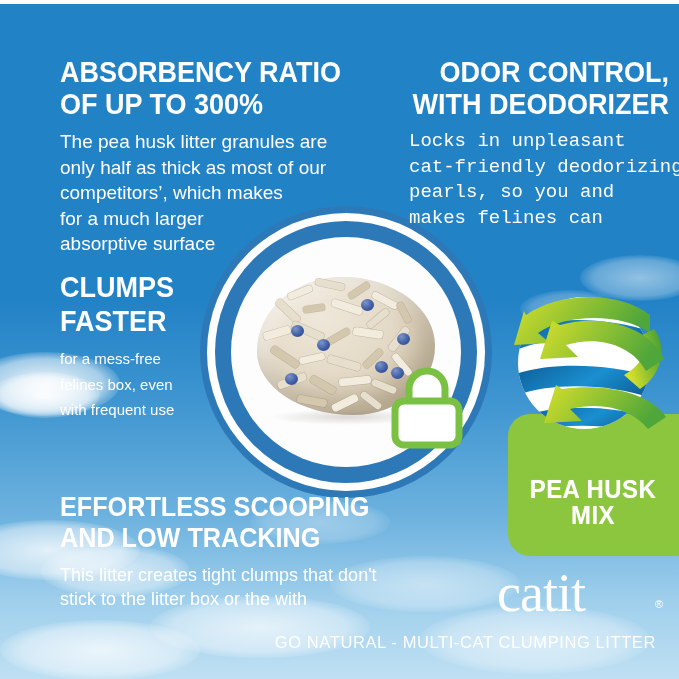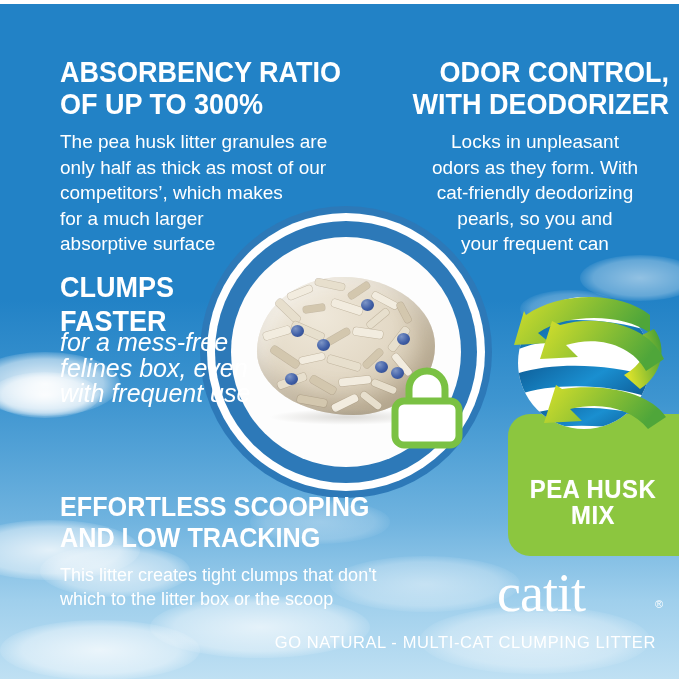--- a/index.html
+++ b/index.html
@@ -111,25 +111,25 @@
   .body .ln{display:block;white-space:nowrap;}
 
   
   #b1-h{left:60px;top:56px;font-size:30px;line-height:32px;transform:scaleX(.90);}
   #b1-b{left:60px;top:129px;font-size:19px;line-height:25.5px;}
 
   
   #b2-h{left:669px;top:56px;font-size:30px;line-height:32px;transform:scaleX(.90) translateX(-100%);text-align:right;}
   #b2-h .ln{text-align:right;}
   #b2-b{left:409px;top:129px;width:252px;font-size:19px;line-height:25.5px;text-align:right;}
-  #b2-b .ln{text-align:center;}
+  #b2-b .ln{text-align:left;font-family:Liberation Mono, monospace;}
 
   
   #b3-h{left:60px;top:270px;font-size:30px;line-height:34px;transform:scaleX(.90);}
-  #b3-b{left:60px;top:330px;font-size:25px;line-height:25.5px;font-style:italic;}
+  #b3-b{left:60px;top:346px;font-size:15px;line-height:25.5px;}
 
   
   #b4-h{left:60px;top:491px;font-size:28px;line-height:31px;transform:scaleX(.90);}
   #b4-b{left:60px;top:563px;font-size:18px;line-height:24px;}
 
   
   .catit{
     position:absolute;left:497px;top:566px;width:166px;height:52px;
     color:#ffffff;
   }
@@ -278,43 +278,42 @@
     <span class="ln">for a much larger</span>
     <span class="ln">absorptive surface</span>
   </div>
 
   <div class="h" id="b2-h">
     <span class="ln">ODOR CONTROL,</span>
     <span class="ln">WITH DEODORIZER</span>
   </div>
   <div class="body" id="b2-b">
     <span class="ln">Locks in unpleasant</span>
-    <span class="ln">odors as they form. With</span>
     <span class="ln">cat-friendly deodorizing</span>
     <span class="ln">pearls, so you and</span>
-    <span class="ln">your frequent can</span>
+    <span class="ln">makes felines can</span>
   </div>
 
   <div class="h" id="b3-h">
     <span class="ln">CLUMPS</span>
     <span class="ln">FASTER</span>
   </div>
   <div class="body" id="b3-b">
     <span class="ln">for a mess-free</span>
     <span class="ln">felines box, even</span>
     <span class="ln">with frequent use</span>
   </div>
 
   <div class="h" id="b4-h">
     <span class="ln">EFFORTLESS SCOOPING</span>
     <span class="ln">AND LOW TRACKING</span>
   </div>
   <div class="body" id="b4-b">
     <span class="ln">This litter creates tight clumps that don't</span>
-    <span class="ln">which to the litter box or the scoop</span>
+    <span class="ln">stick to the litter box or the with</span>
   </div>
 
   <div class="catit">
     <div class="catit-word">catit</div>
     <div class="catit-reg">®</div>
   </div>
   <div class="tagline">GO NATURAL - MULTI-CAT CLUMPING LITTER</div>
 
 </div>
 

